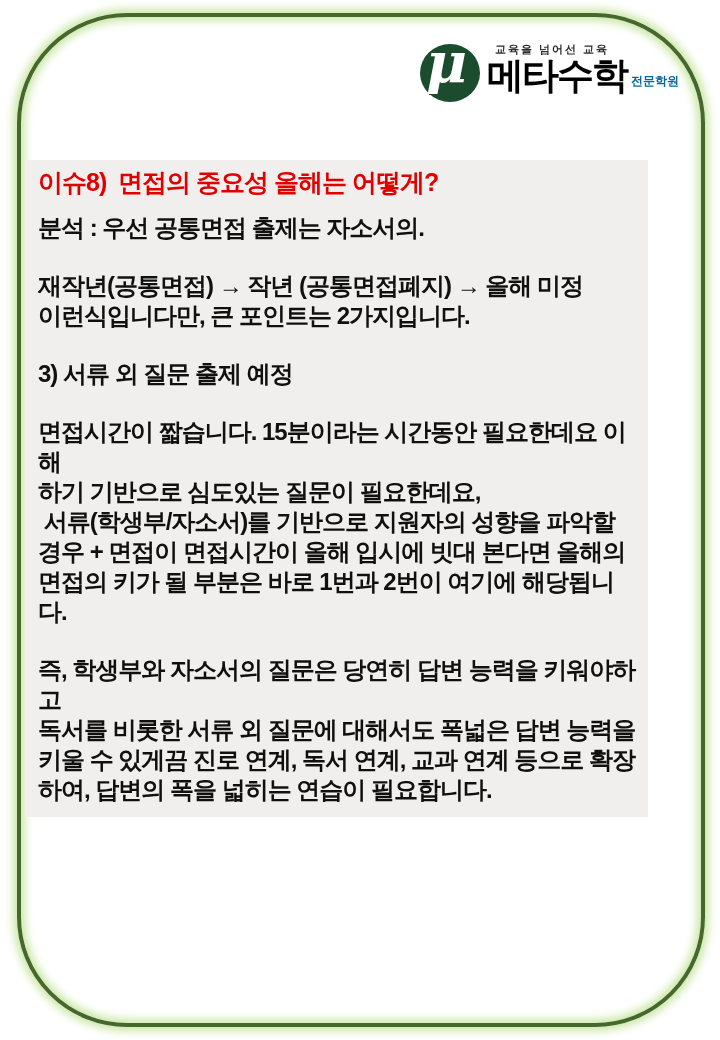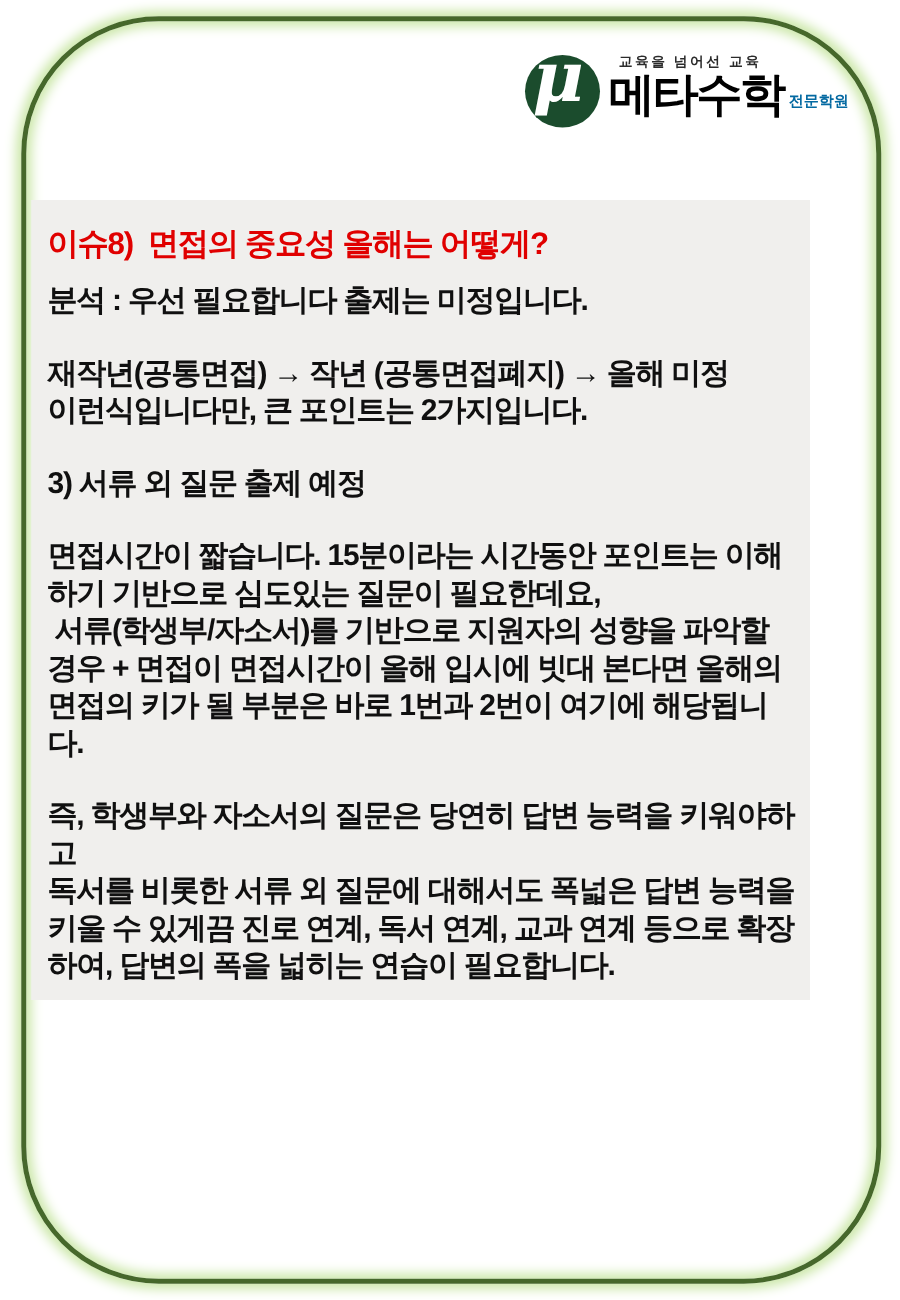--- a/index.html
+++ b/index.html
@@ -67,21 +67,21 @@
     color: #0369a1;
     margin: 0 0 6px 4px;
     letter-spacing: 0px;
   }
   .content {
     position: absolute;
     left: 25px; top: 160px;
     width: 623px;
     box-sizing: border-box;
     background: #f0efed;
-    padding: 20px 10px 12px 13px;
+    padding: 7px 10px 12px 13px;
     color: #101010;
   }
   .heading {
     font-size: 25px;
     font-weight: 800;
     color: #e00000;
     line-height: 30px;
     margin-bottom: 16px;
     white-space: pre-wrap;
     letter-spacing: -1px;
@@ -112,31 +112,31 @@
         <span class="logo-name">메타수학</span>
         <span class="logo-suffix">전문학원</span>
       </div>
     </div>
   </div>
 
   <div class="content" style="background: rgb(240, 239, 237);">
     <div class="heading" style="color: rgb(224, 0, 0);">이슈8)  면접의 중요성 올해는 어떻게?</div>
     <div id="blocks">
         <div class="para">
-          <div class="line">분석 : 우선 필요합니다 출제는 미정입니다.</div>
+          <div class="line">분석 : 우선 공통면접 출제는 자소서의.</div>
         </div>
         <div class="para">
           <div class="line">재작년(공통면접) → 작년 (공통면접폐지) → 올해 미정</div>
           <div class="line">이런식입니다만, 큰 포인트는 2가지입니다.</div>
         </div>
         <div class="para">
           <div class="line">3) 서류 외 질문 출제 예정</div>
         </div>
         <div class="para">
-          <div class="line">면접시간이 짧습니다. 15분이라는 시간동안 포인트는 이해</div>
+          <div class="line">면접시간이 짧습니다. 15분이라는 시간동안 필요한데요 이해</div>
           <div class="line">하기 기반으로 심도있는 질문이 필요한데요,</div>
           <div class="line"> 서류(학생부/자소서)를 기반으로 지원자의 성향을 파악할</div>
           <div class="line">경우 + 면접이 면접시간이 올해 입시에 빗대 본다면 올해의</div>
           <div class="line">면접의 키가 될 부분은 바로 1번과 2번이 여기에 해당됩니다.</div>
         </div>
         <div class="para">
           <div class="line">즉, 학생부와 자소서의 질문은 당연히 답변 능력을 키워야하고</div>
           <div class="line">독서를 비롯한 서류 외 질문에 대해서도 폭넓은 답변 능력을</div>
           <div class="line">키울 수 있게끔 진로 연계, 독서 연계, 교과 연계 등으로 확장</div>
           <div class="line">하여, 답변의 폭을 넓히는 연습이 필요합니다.</div>

